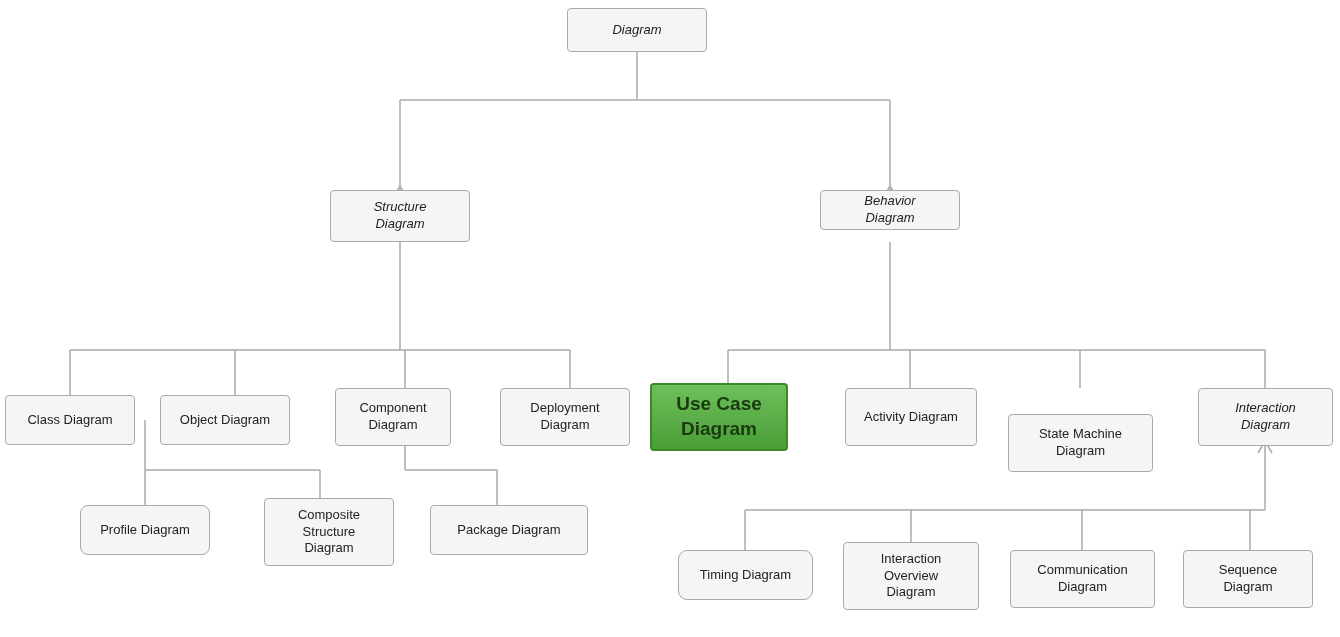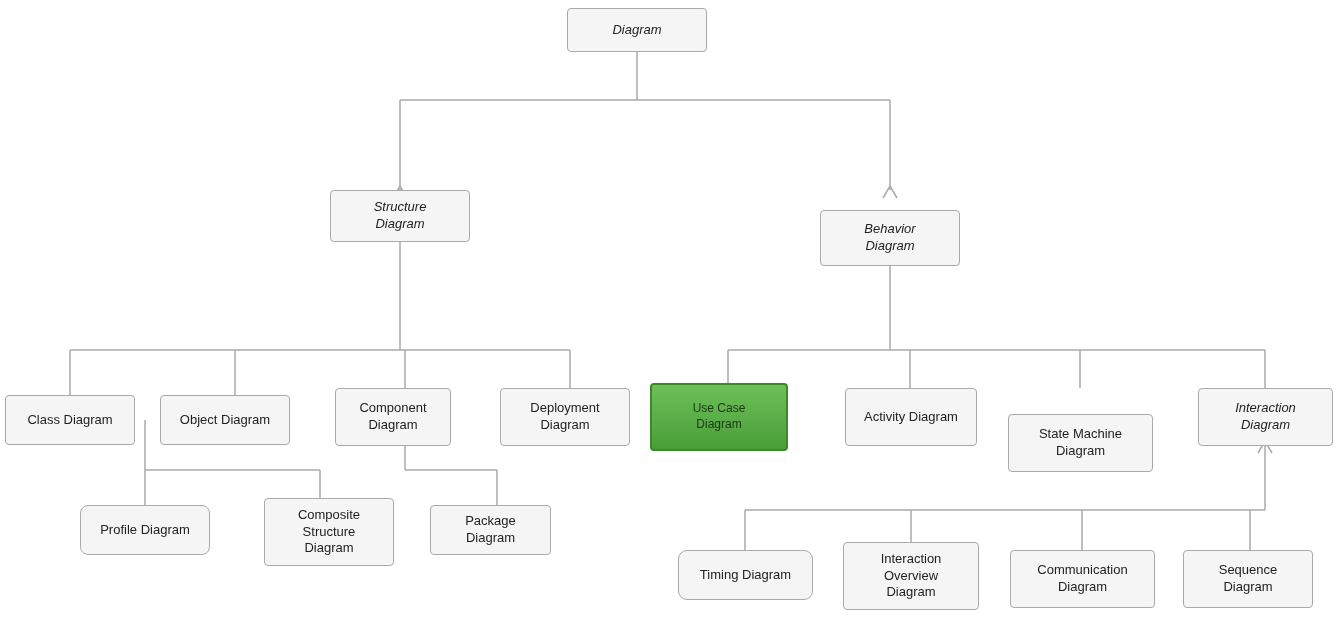--- a/index.html
+++ b/index.html
@@ -31,22 +31,22 @@
       line-height: 1.3;
     }
     .node.italic {
       font-style: italic;
       font-weight: normal;
     }
     .node.highlight {
       background: linear-gradient(to bottom, #6dbf5a, #4a9e38);
       border: 2px solid #3a8a2a;
       color: #1a3a10;
-      font-weight: normal;
-      font-size: 12px;
+      font-weight: bold;
+      font-size: 19px;
       font-style: normal;
     }
     svg.lines {
       position: absolute;
       top: 0; left: 0;
       width: 1340px;
       height: 637px;
       pointer-events: none;
     }
     line, polyline, path {
@@ -109,21 +109,21 @@
   <line x1="1082" y1="510" x2="1082" y2="550"></line>
   <line x1="1250" y1="510" x2="1250" y2="550"></line>
 
   <polyline points="1258,453 1265,441 1272,453" fill="none"></polyline>
 </svg>
 
 <div class="node italic" style="left:567px; top:8px; width:140px; height:44px;">Diagram</div>
 
 <div class="node italic" style="left:330px; top:190px; width:140px; height:52px;">Structure<br>Diagram</div>
 
-<div class="node italic" style="left:820px; top:190px; width:140px; height:56px;margin-top:20px;">Behavior<br>Diagram</div>
+<div class="node italic" style="left:820px; top:190px; width:140px; height:40px;">Behavior<br>Diagram</div>
 
 <div class="node" style="left:5px; top:395px; width:130px; height:50px;">Class Diagram</div>
 
 <div class="node" style="left:160px; top:395px; width:130px; height:50px;">Object Diagram</div>
 
 <div class="node" style="left:335px; top:388px; width:116px; height:58px;">Component<br>Diagram</div>
 
 <div class="node" style="left:500px; top:388px; width:130px; height:58px;">Deployment<br>Diagram</div>
 
 <div class="node highlight" style="left:650px; top:383px; width:138px; height:68px;">Use Case<br>Diagram</div>
@@ -131,21 +131,21 @@
 <div class="node" style="left:845px; top:388px; width:132px; height:58px;">Activity Diagram</div>
 
 <div class="node" style="left:1008px; top:388px; width:145px; height:58px;margin-top:26px;">State Machine<br>Diagram</div>
 
 <div class="node italic" style="left:1198px; top:388px; width:135px; height:58px; font-style:italic;">Interaction<br>Diagram</div>
 
 <div class="node" style="left:80px; top:505px; width:130px; height:50px;border-radius:8px;">Profile Diagram</div>
 
 <div class="node" style="left:255px; top:498px; width:130px; height:68px;margin-left:9px;">Composite<br>Structure<br>Diagram</div>
 
-<div class="node" style="left:430px; top:505px; width:121px; height:50px;">Package Diagram</div>
+<div class="node" style="left:430px; top:505px; width:158px; height:50px;">Package Diagram</div>
 
 <div class="node" style="left:678px; top:550px; width:135px; height:50px;border-radius:9px;">Timing Diagram</div>
 
 <div class="node" style="left:843px; top:542px; width:136px; height:68px;">Interaction<br>Overview<br>Diagram</div>
 
 <div class="node" style="left:1010px; top:550px; width:145px; height:58px;">Communication<br>Diagram</div>
 
 <div class="node" style="left:1183px; top:550px; width:130px; height:58px;">Sequence<br>Diagram</div>
 
 </div>

